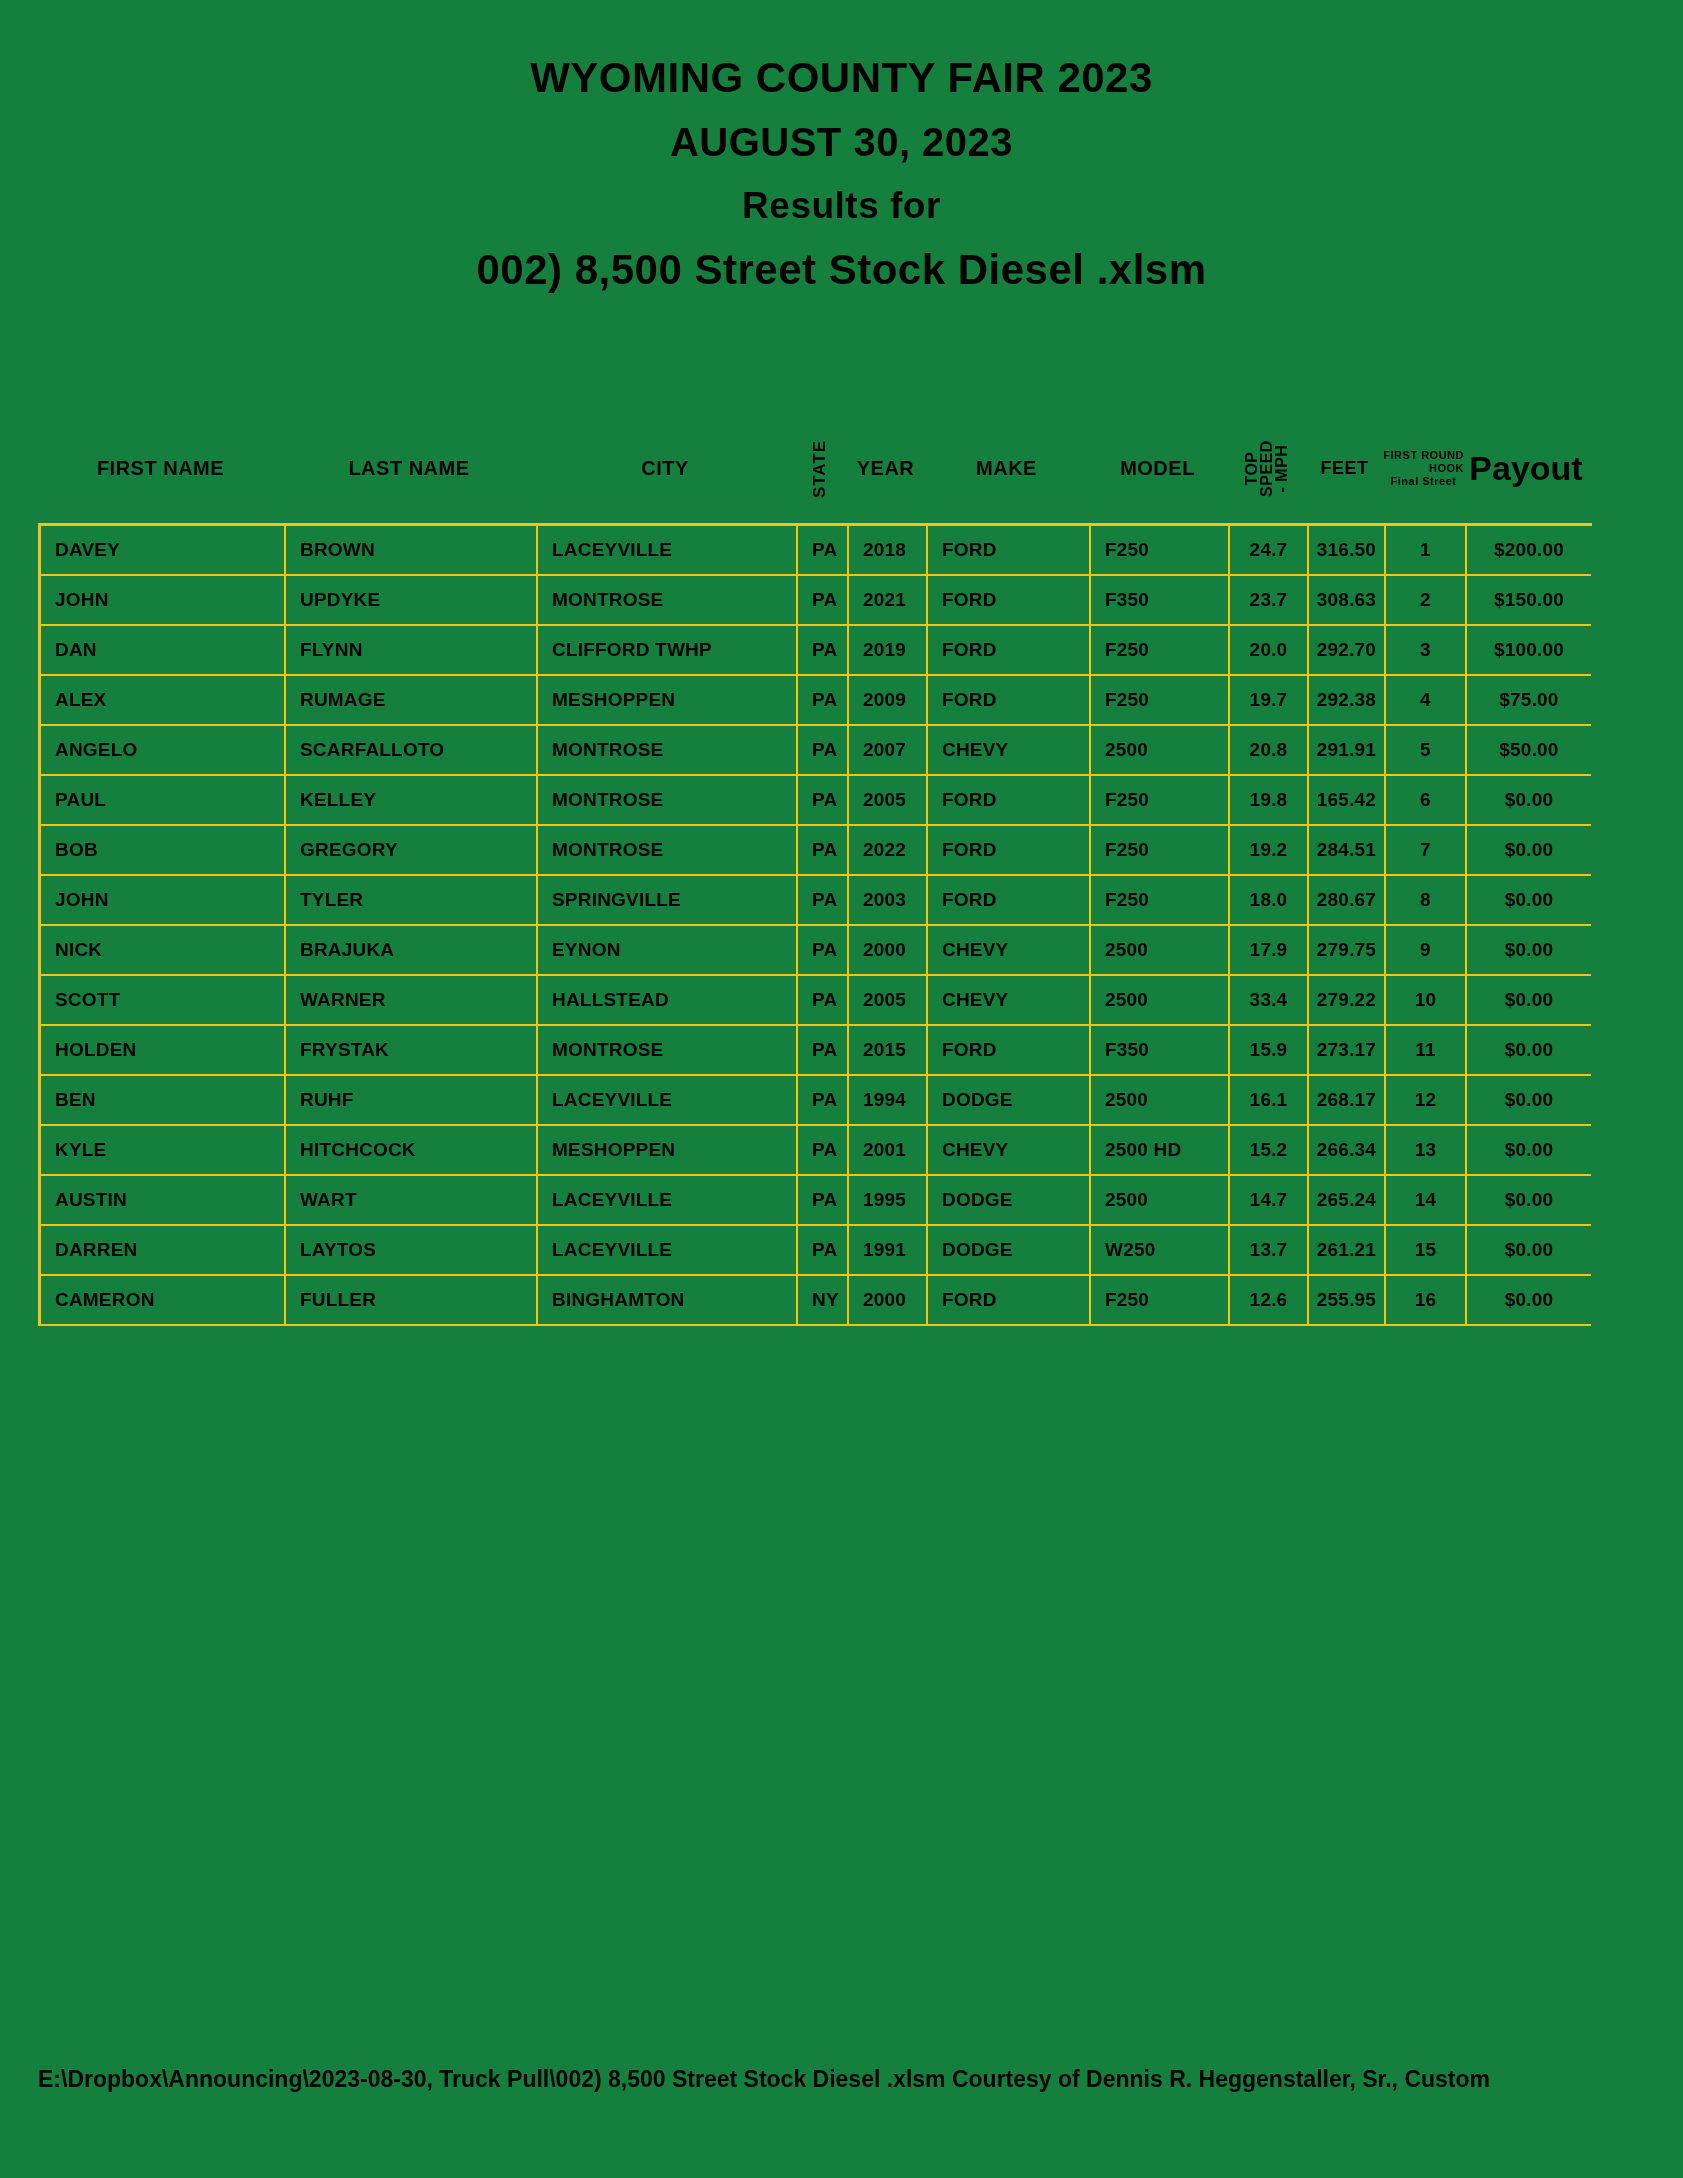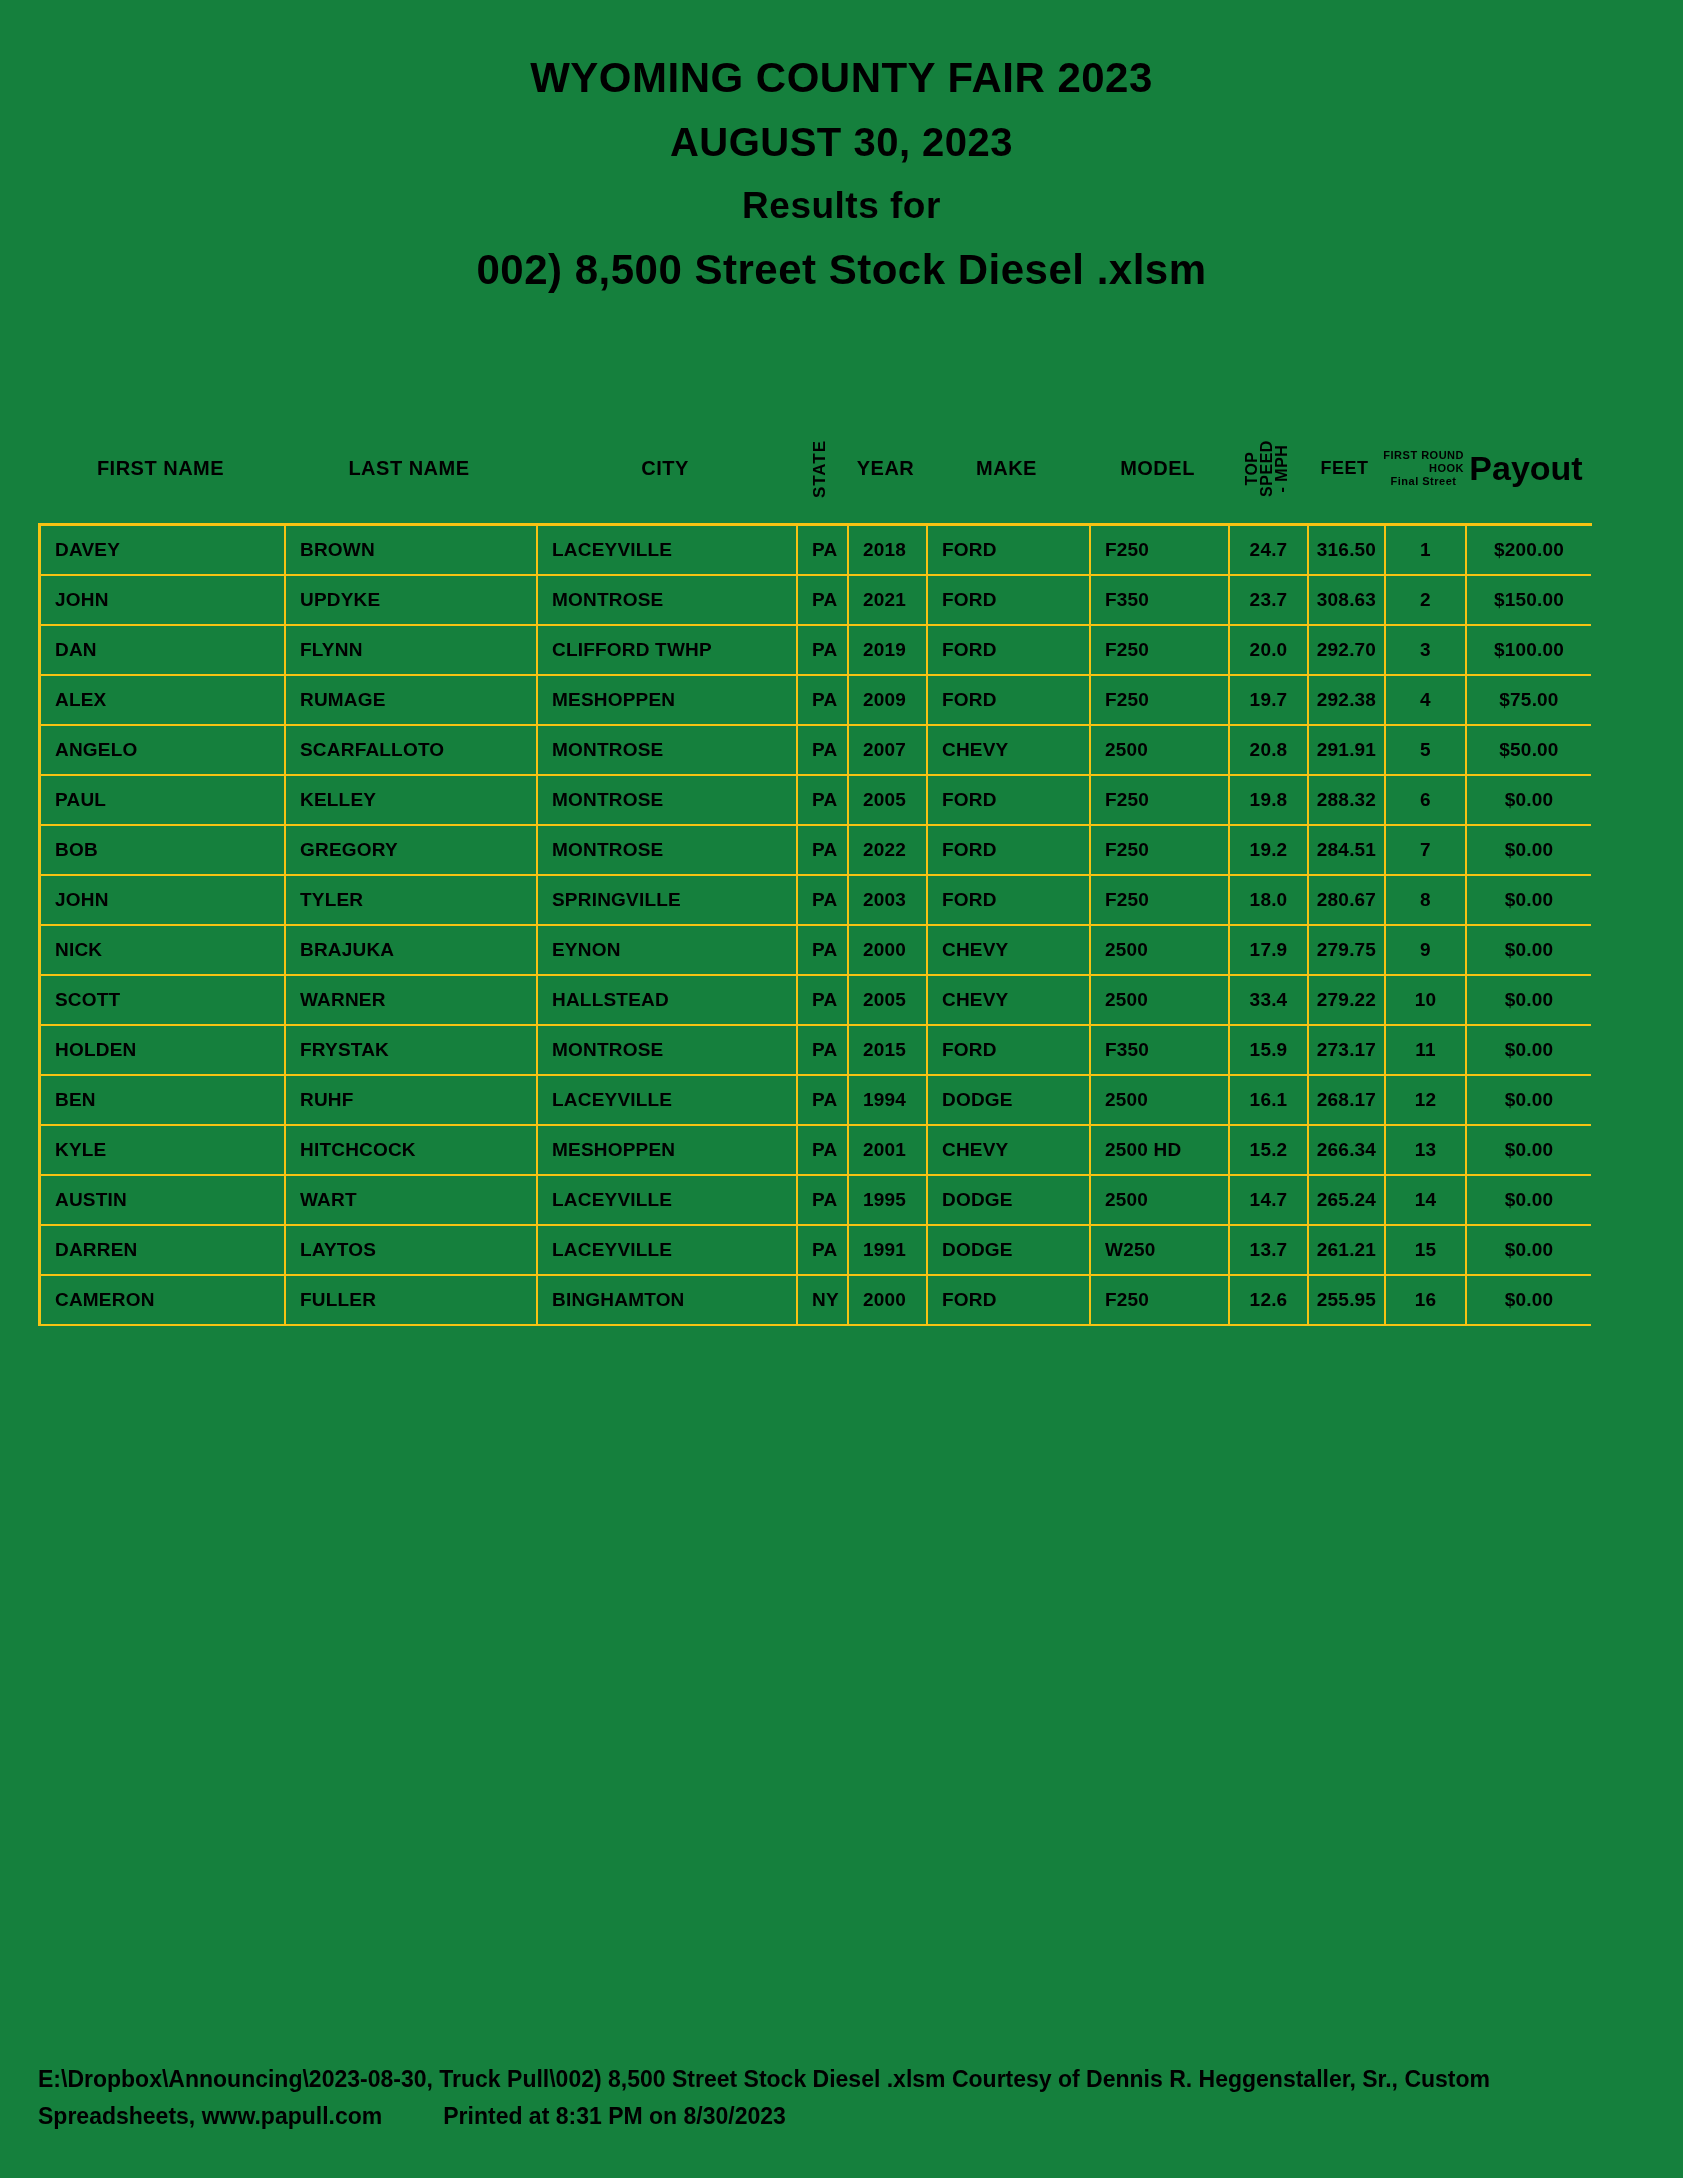--- a/index.html
+++ b/index.html
@@ -182,21 +182,21 @@
       </div>
       <div class="tr">
         <div class="td col-first_name">PAUL</div>
         <div class="td col-last_name">KELLEY</div>
         <div class="td col-city">MONTROSE</div>
         <div class="td col-state">PA</div>
         <div class="td col-year">2005</div>
         <div class="td col-make">FORD</div>
         <div class="td col-model">F250</div>
         <div class="td col-top_speed">19.8</div>
-        <div class="td col-feet">288.32</div>
+        <div class="td col-feet">165.42</div>
         <div class="td col-placing">6</div>
         <div class="td col-payout">$0.00</div>
       </div>
       <div class="tr">
         <div class="td col-first_name">BOB</div>
         <div class="td col-last_name">GREGORY</div>
         <div class="td col-city">MONTROSE</div>
         <div class="td col-state">PA</div>
         <div class="td col-year">2022</div>
         <div class="td col-make">FORD</div>
@@ -320,20 +320,16 @@
         <div class="td col-model">F250</div>
         <div class="td col-top_speed">12.6</div>
         <div class="td col-feet">255.95</div>
         <div class="td col-placing">16</div>
         <div class="td col-payout">$0.00</div>
       </div>
     </div>
 
   <div class="footer">
     <div class="footer-line1">E:\Dropbox\Announcing\2023-08-30,  Truck Pull\002) 8,500 Street Stock Diesel .xlsm  Courtesy of Dennis R. Heggenstaller, Sr., Custom</div>
-    <div class="footer-line2">
-      <span>Spreadsheets, www.papull.com</span>
-      <span>Printed at 8:31 PM on 8/30/2023</span>
-    </div>
   </div>
 
 </div>
 
 
 </body></html>

